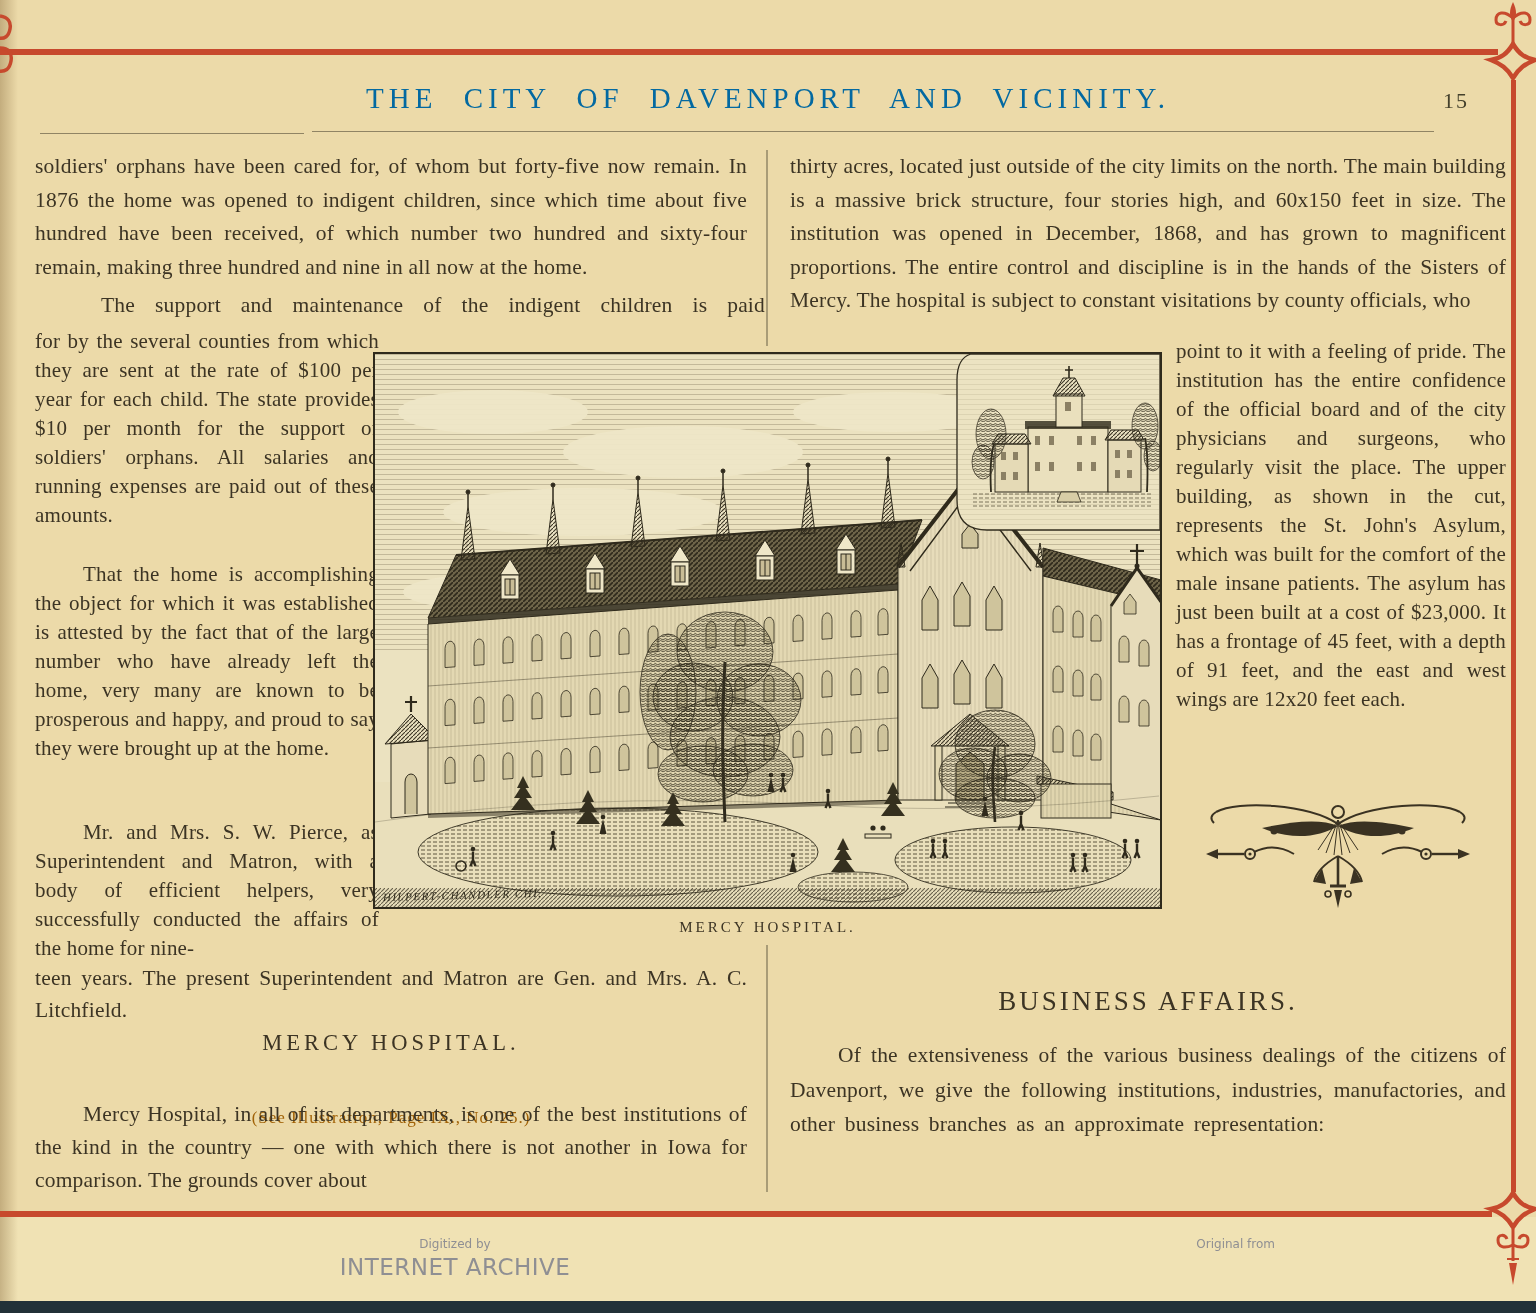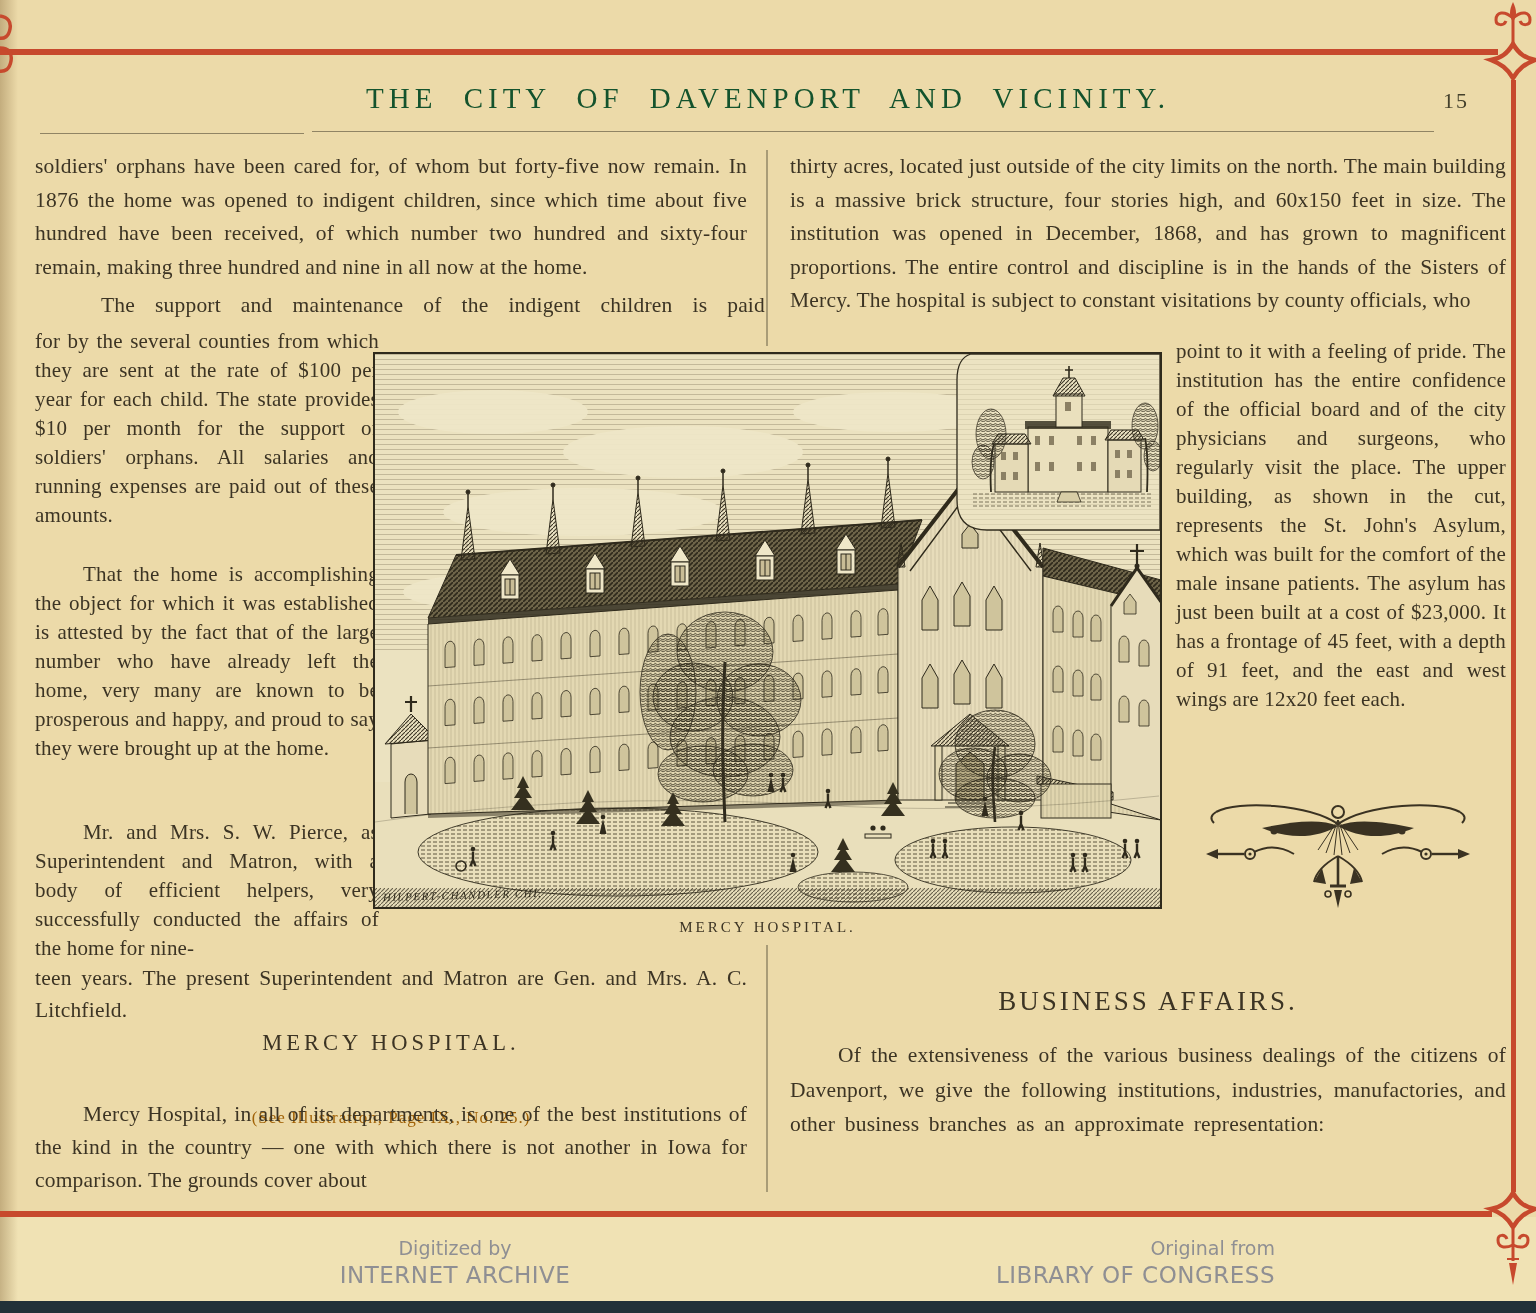--- a/index.html
+++ b/index.html
@@ -8,21 +8,21 @@
     background:#ecdaa9;
     font-family:"Liberation Serif", serif;
     color:#3c3424;
   }
   .abs{position:absolute;}
   .redline{position:absolute;background:#c7492d;}
   .hairline{position:absolute;height:1px;background:rgba(70,62,44,.55);}
   .colrule{position:absolute;width:2px;background:rgba(70,62,44,.4);}
   .page-title{
     position:absolute;top:82px;left:50%;transform:translateX(-50%);
-    font-size:29px;letter-spacing:5px;word-spacing:14px;color:#14532d;white-space:nowrap;
+    font-size:29px;letter-spacing:5px;word-spacing:14px;color:#0369a1;white-space:nowrap;
   }
   .page-number{position:absolute;top:88px;left:1443px;font-size:22px;letter-spacing:2px;color:#44402c;}
   .body-text{
     position:absolute;text-align:justify;font-size:21.5px;line-height:33.5px;
     letter-spacing:.2px;color:#3c3424;
   }
   .narrow{font-size:21px;line-height:29px;}
   .indent{text-indent:48px;}
   .one-line{text-align-last:justify;}
   .sec-heading{
@@ -34,21 +34,21 @@
     font-size:17px;letter-spacing:1px;margin-top:36px;
   }
   .big-heading{
     position:absolute;text-align:center;color:#3c3424;
     font-size:27px;letter-spacing:3px;
   }
   .caption{
     position:absolute;text-align:center;font-size:15px;letter-spacing:3px;color:#3c3424;
   }
   .footer-block{position:absolute;text-align:center;font-family:"DejaVu Sans", sans-serif;color:#8f8f93;}
-  .footer-l1{font-size:19px;}
+  .footer-l1{font-size:12px;}
   .footer-l2{font-size:23px;margin-top:3px;letter-spacing:.5px;}
   .page-edge{
     position:absolute;left:0;top:0;width:18px;height:1313px;
     background:linear-gradient(90deg, rgba(130,100,55,.38), rgba(130,100,55,0));
   }
   .bottom-strip{position:absolute;left:0;bottom:0;width:1536px;height:12px;background:#223138;}
   .footer-zone{position:absolute;left:0;top:1217px;width:1536px;height:96px;background:#f0e2b4;}
   svg{display:block;}
 </style>
 </head>
@@ -496,16 +496,15 @@
 </div>
 
 <div class="caption" style="left:373px;top:919px;width:789px;">MERCY HOSPITAL.</div>
 
 <div class="footer-block" style="left:255px;top:1237px;width:400px;">
   <div class="footer-l1">Digitized by</div>
   <div class="footer-l2">INTERNET ARCHIVE</div>
 </div>
 <div class="footer-block" style="left:875px;top:1237px;width:400px;text-align:right;">
   <div class="footer-l1">Original from</div>
-  <div class="footer-l2">LIBRARY OF CONGRESS</div>
 </div>
 
 <div class="bottom-strip"></div>
 
 </body></html>

